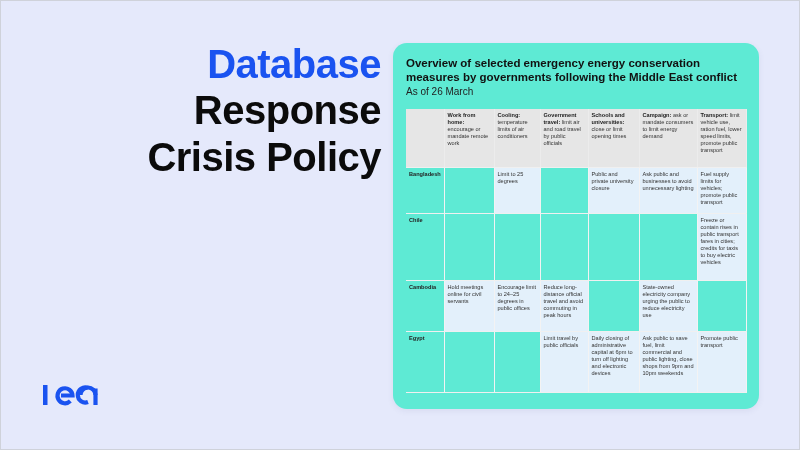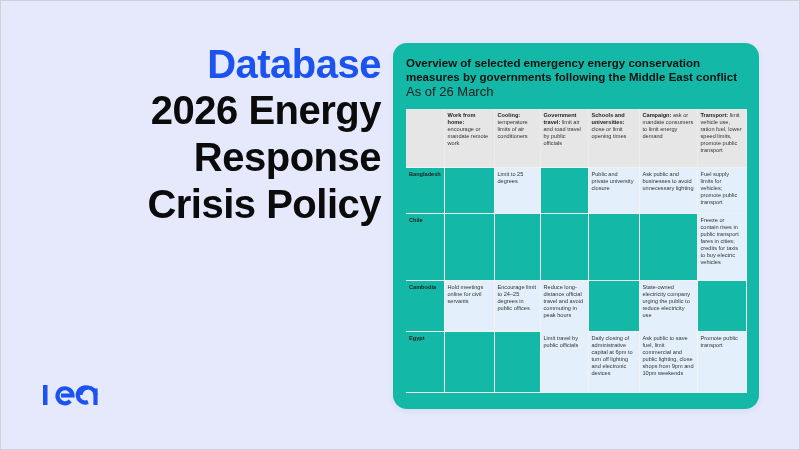--- a/index.html
+++ b/index.html
@@ -14,30 +14,30 @@
   .left { position:absolute; left:40px; top:40px; width:340px;text-align:right; }
   .db-label {
     color:#1a53f0; font-weight:700; font-size:40px; line-height:46px; letter-spacing:-0.5px;
   }
   .title {
     color:#0b0b0b; font-weight:700; font-size:40px; line-height:47px; letter-spacing:-0.5px;
   }
   .logo { position:absolute; left:41px; top:381px; }
   .card {
     position:absolute; left:392px; top:42px; width:366px; height:366px;
-    background:#14b8a6; border-radius:14px;
+    background:#5eead4; border-radius:14px;
     box-shadow:0 2px 6px rgba(60,70,120,0.08);
   }
   .card-title {
     position:absolute; left:13px; top:14px; width:345px;
     font-size:11.5px; font-weight:700; line-height:13.5px; color:#111;
   }
   .card-sub {
     position:absolute; left:13px; top:42px;
-    font-size:13px; color:#222; line-height:13px;
+    font-size:10px; color:#222; line-height:13px;
   }
   table.tracker {
     position:absolute; left:13px; top:66px;
     border-collapse:collapse; table-layout:fixed;
     width:340px;
     font-size:5.6px; line-height:7px; color:#333;
   }
   table.tracker th, table.tracker td {
     vertical-align:top; padding:3px 3px 3px 3px; text-align:left;
     border-right:1px solid #f3f3f3; border-bottom:1px solid #f0f0f0;
@@ -51,21 +51,20 @@
   tr.r-chile td { height:60px; }
   tr.r-cambodia td { height:44px; }
   tr.r-egypt td { height:54px; }
 </style>
 </head>
 <body>
 
 <div class="left">
   <div class="db-label">Database</div>
   <div class="title">
-    <div>2026 Energy</div>
     <div>Response</div>
     <div>Crisis Policy</div>
   </div>
 </div>
 
 <div class="logo">
   <svg width="60" height="26" viewBox="0 0 60 26">
     <rect x="1" y="3" width="4.5" height="20" fill="#1a53f0"></rect>
     <path d="M19 13.5 h11.5 a7.5 7.5 0 1 0 -2.2 5.6" fill="none" stroke="#1a53f0" stroke-width="4.2"></path>
     <path d="M46 6 a7.5 7.5 0 1 0 0 14 M53.5 6.5 v16.5" fill="none" stroke="#1a53f0" stroke-width="4.2"></path>

